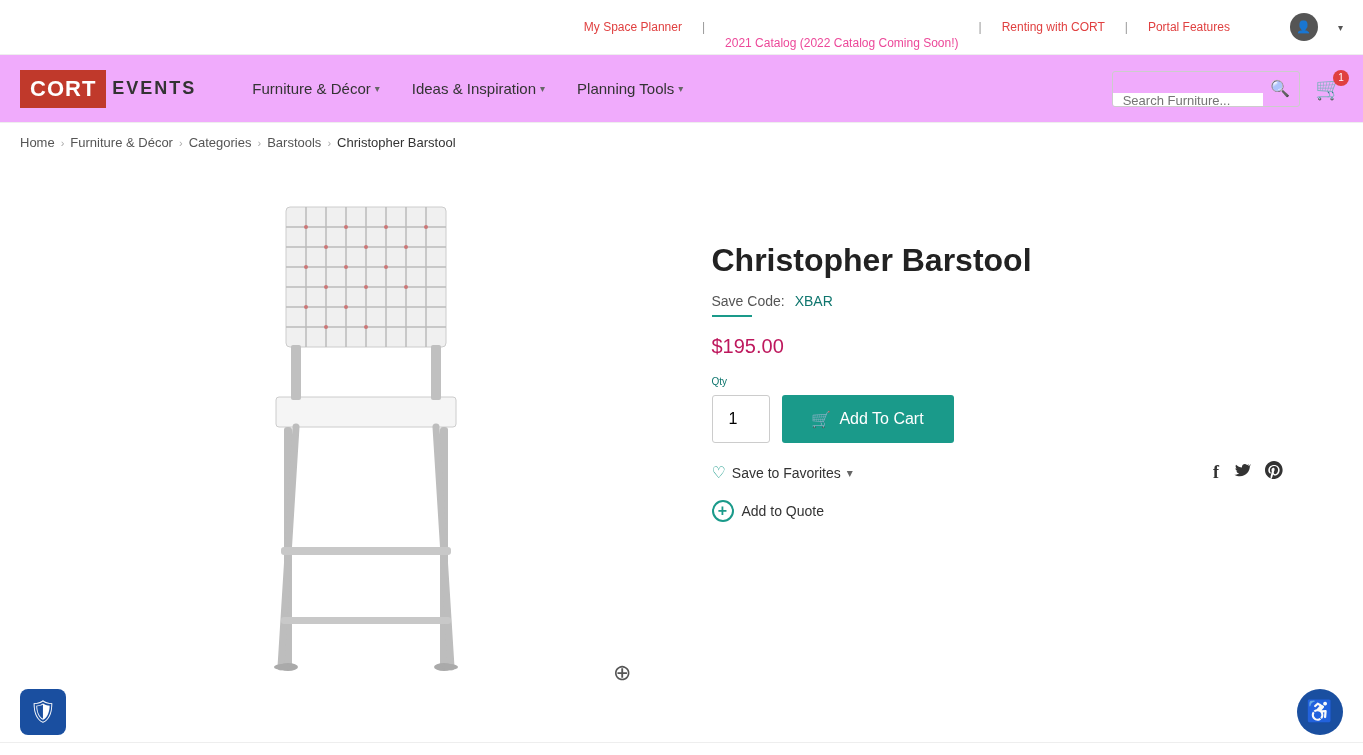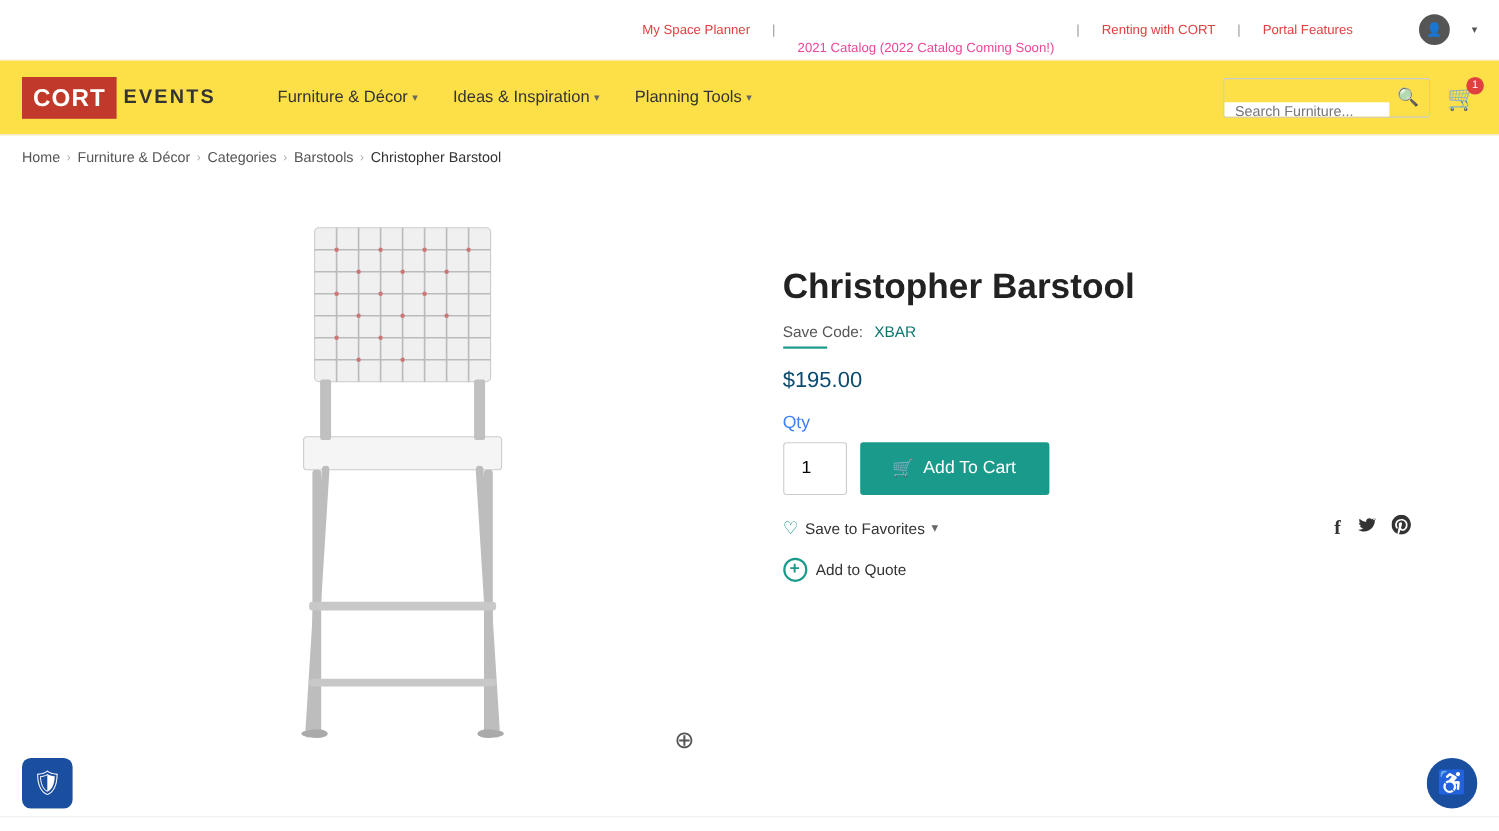--- a/index.html
+++ b/index.html
@@ -20,21 +20,21 @@
     .top-bar a { color: #e04040; text-decoration: none; font-size: 12px; }
     .top-bar span { color: #999; }
 
     
     .header {
       display: flex;
       align-items: center;
       padding: 0 20px;
       height: 68px;
       border-bottom: 1px solid #eee;
-      background: #fde047;
+      background: #f0abfc;
     }
     .logo-area {
       display: flex;
       align-items: center;
       margin-right: 40px;
       flex-shrink: 0;
     }
     .logo-box {
       background: #c0392b;
       color: #fff;
@@ -192,27 +192,27 @@
     }
     .item-code-value { color: #0f766e; font-weight: 400; }
     .item-code-underline {
       height: 2px;
       width: 40px;
       background: #1a9a8a;
       margin-bottom: 18px;
     }
     .price {
       font-size: 20px;
-      color: #0c4a6e;
+      color: #be185d;
       margin-bottom: 18px;
       font-weight: 400;
     }
     .qty-label {
-      font-size: 16px;
-      color: #3b82f6;
+      font-size: 10px;
+      color: #0f766e;
       margin-bottom: 8px;
       font-weight: 500;
     }
     .qty-cart-row {
       display: flex;
       align-items: center;
       gap: 12px;
       margin-bottom: 18px;
     }
     .qty-input {

